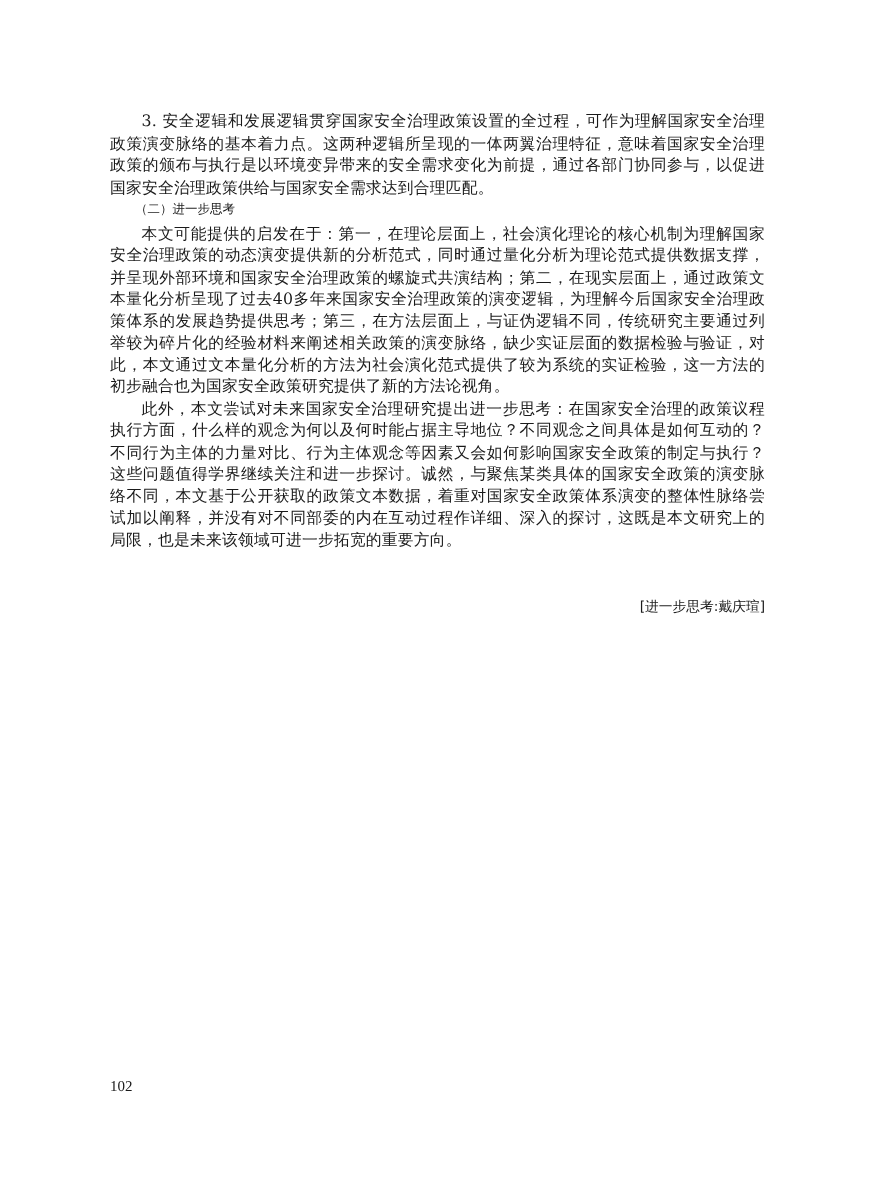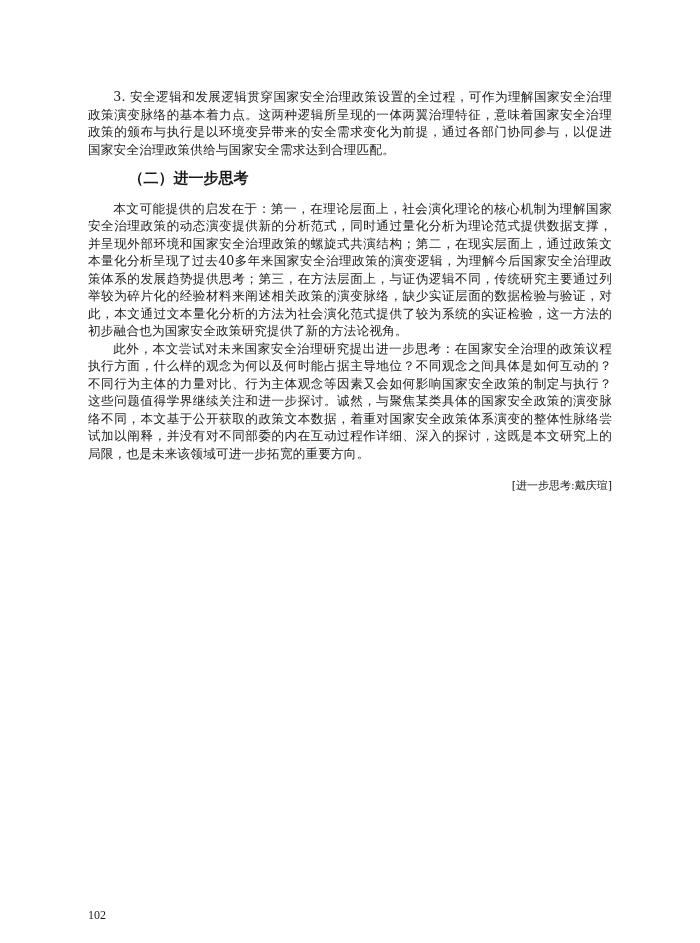--- a/index.html
+++ b/index.html
@@ -2,25 +2,25 @@
 <html><head>
 <meta charset="utf-8">
 <style>
   html, body { margin: 0; padding: 0; background: #ffffff; }
   body { width: 700px; height: 943px; position: relative; overflow: hidden;
          font-family: "DejaVu Serif", "Liberation Serif", serif; color: #1a1a1a; }
   .page { position: absolute; left: 88px; top: 88px; width: 524px; }
   .para { margin: 0; font-size: 12.6px; line-height: 17.5px; text-align: justify;
           text-justify: inter-character; letter-spacing: 0.2px; }
   .indent { text-indent: 2em; }
-  .heading { margin: 12px; font-size: 15px; line-height: 17.5px; padding-left: 1.9em;
-             font-family: "DejaVu Sans", "Liberation Sans", sans-serif; font-weight: bold; }
+  .heading { margin: 1px; font-size: 10px; line-height: 17.5px; padding-left: 1.9em;
+             font-family: "DejaVu Sans", "Liberation Sans", sans-serif; font-weight: normal; }
   .editor { position: absolute; right: 88px; top: 478px; font-size: 11px;
             font-family: "DejaVu Sans", "Liberation Sans", sans-serif; color: #1a1a1a; }
-  .page-number { position: absolute; left: 88px; top: 908px; font-size: 12px;
+  .page-number { position: absolute; left: 88px; top: 862px; font-size: 12px;
                  font-family: "Liberation Serif", serif; color: #1a1a1a; }
 </style>
 </head>
 <body>
 
 <div class="page">
   <p class="para indent">3. 安全逻辑和发展逻辑贯穿国家安全治理政策设置的全过程，可作为理解国家安全治理政策演变脉络的基本着力点。这两种逻辑所呈现的一体两翼治理特征，意味着国家安全治理政策的颁布与执行是以环境变异带来的安全需求变化为前提，通过各部门协同参与，以促进国家安全治理政策供给与国家安全需求达到合理匹配。</p>
   <h3 class="heading">（二）进一步思考</h3>
   <p class="para indent">本文可能提供的启发在于：第一，在理论层面上，社会演化理论的核心机制为理解国家安全治理政策的动态演变提供新的分析范式，同时通过量化分析为理论范式提供数据支撑，并呈现外部环境和国家安全治理政策的螺旋式共演结构；第二，在现实层面上，通过政策文本量化分析呈现了过去40多年来国家安全治理政策的演变逻辑，为理解今后国家安全治理政策体系的发展趋势提供思考；第三，在方法层面上，与证伪逻辑不同，传统研究主要通过列举较为碎片化的经验材料来阐述相关政策的演变脉络，缺少实证层面的数据检验与验证，对此，本文通过文本量化分析的方法为社会演化范式提供了较为系统的实证检验，这一方法的初步融合也为国家安全政策研究提供了新的方法论视角。</p>
   <p class="para indent">此外，本文尝试对未来国家安全治理研究提出进一步思考：在国家安全治理的政策议程执行方面，什么样的观念为何以及何时能占据主导地位？不同观念之间具体是如何互动的？不同行为主体的力量对比、行为主体观念等因素又会如何影响国家安全政策的制定与执行？这些问题值得学界继续关注和进一步探讨。诚然，与聚焦某类具体的国家安全政策的演变脉络不同，本文基于公开获取的政策文本数据，着重对国家安全政策体系演变的整体性脉络尝试加以阐释，并没有对不同部委的内在互动过程作详细、深入的探讨，这既是本文研究上的局限，也是未来该领域可进一步拓宽的重要方向。</p>

